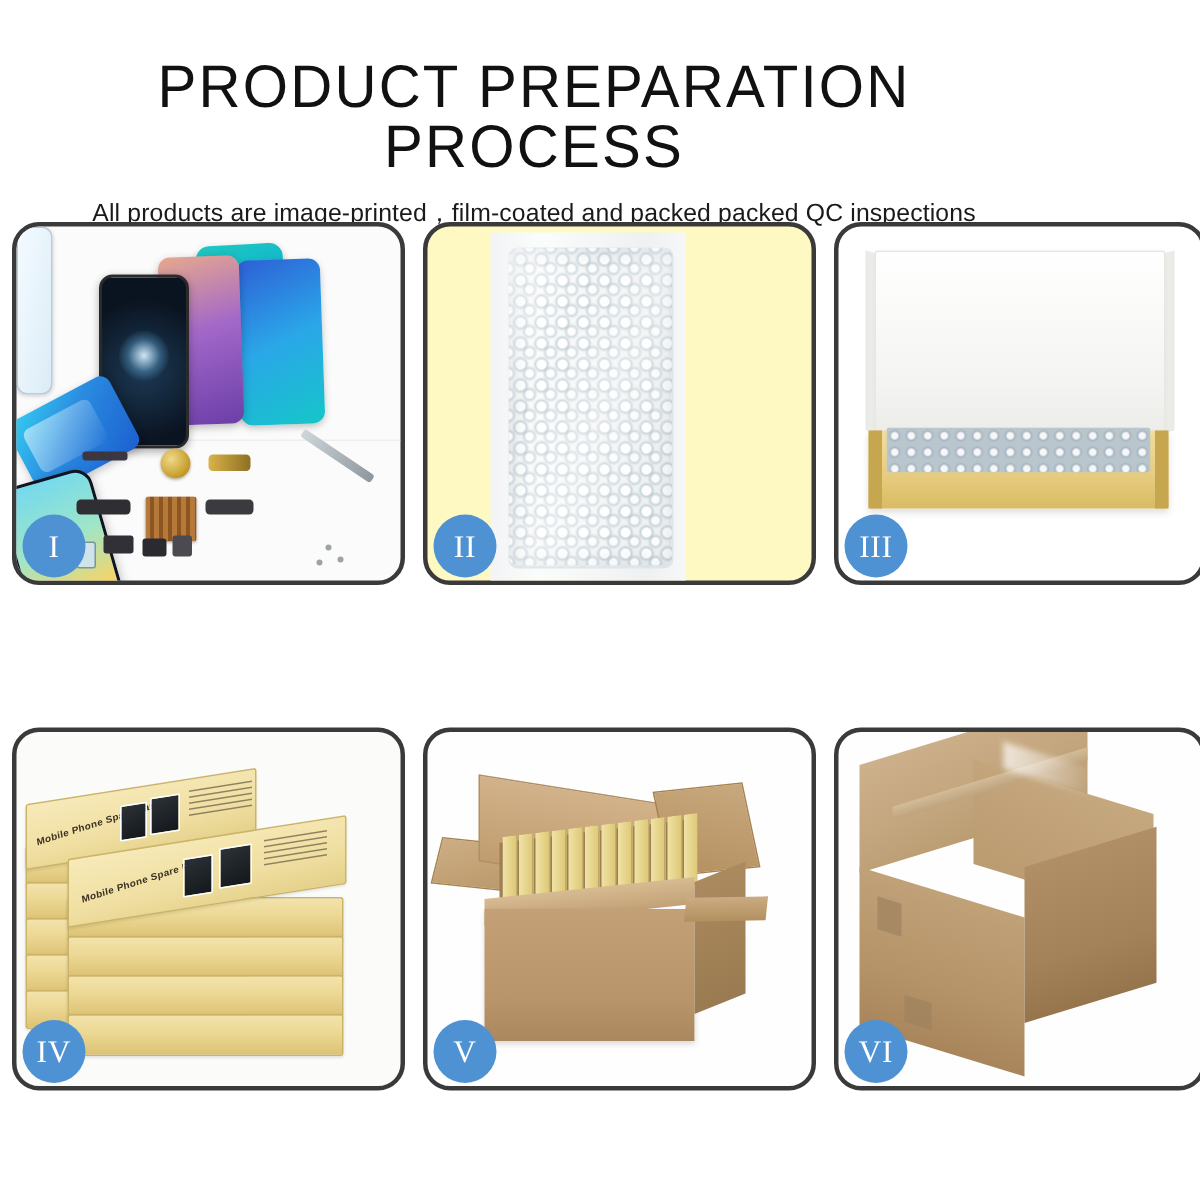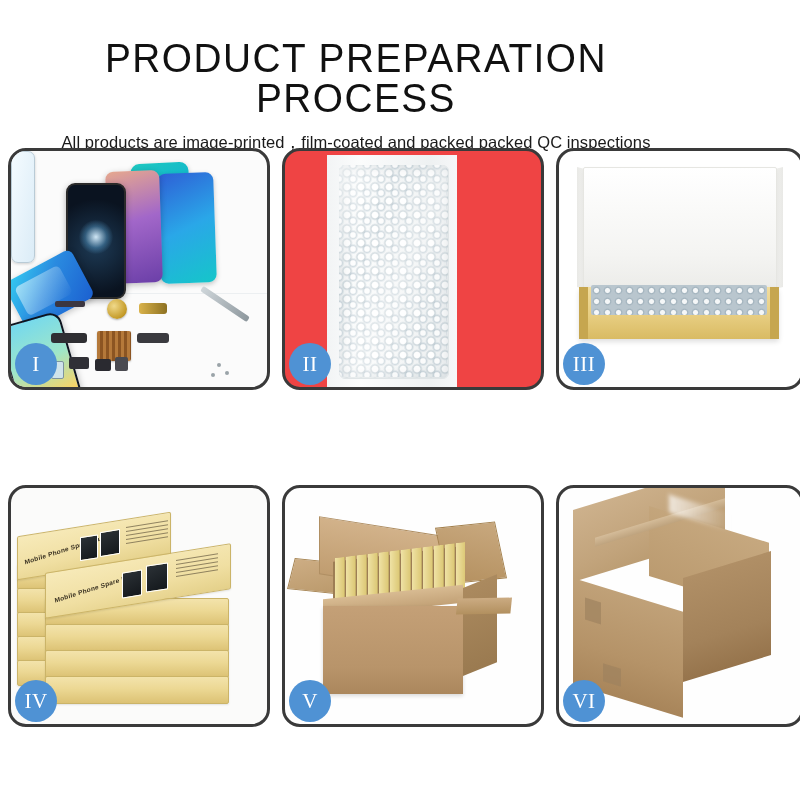--- a/index.html
+++ b/index.html
@@ -132,21 +132,21 @@
   .f8{left:40px;top:210px;width:11px;height:16px;background:#cfe3ea;border:1px solid #7d949e;border-radius:2px;}
   .screw{position:absolute;width:4px;height:4px;border-radius:50%;background:#9aa3a8;}
   .s1{left:206px;top:212px;}.s2{left:214px;top:220px;}.s3{left:200px;top:222px;}
   .tweez{
     position:absolute;left:186px;top:150px;width:56px;height:6px;
     background:linear-gradient(90deg,#cfd6da,#8d979d);
     transform:rotate(34deg);border-radius:2px;
   }
 
   
-  .p2{background:#ef4444;}
+  .p2{background:#fef9c3;}
   .p2 .wrapbg{
     position:absolute;left:42px;top:4px;width:130px;height:234px;
     background:linear-gradient(90deg,#f2f4f5,#fbfcfc 25%,#eef1f2 80%,#f6f7f8);
   }
   .p2 .bubbles{
     position:absolute;left:54px;top:14px;width:108px;height:212px;
     background:
       radial-gradient(circle at 50% 50%, rgba(255,255,255,.95) 0 28%, rgba(170,190,200,.55) 40%, rgba(230,238,241,.15) 58%, rgba(255,255,255,0) 62%);
     background-size:14px 14px;
     border-radius:6px;

